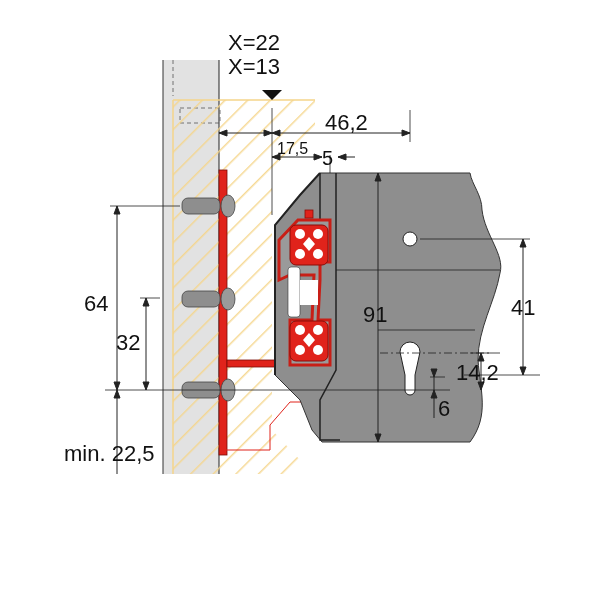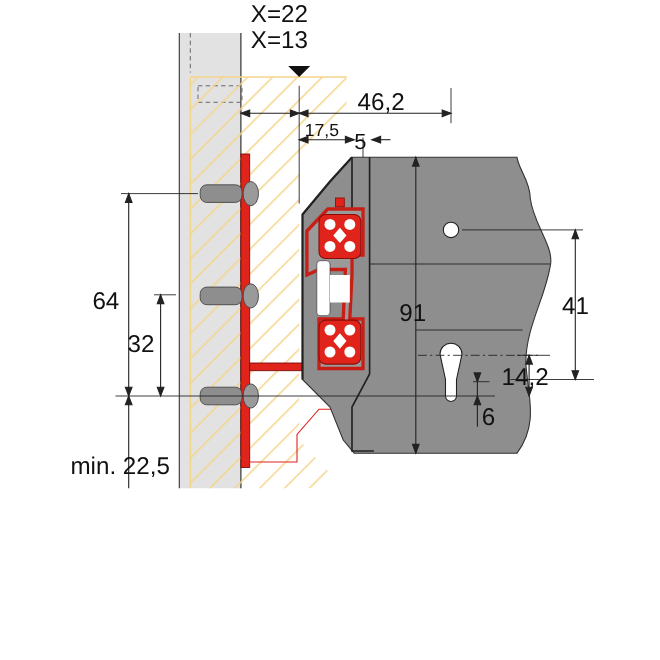--- a/index.html
+++ b/index.html
@@ -1,16 +1,16 @@
 <!DOCTYPE html>
 <html><head>
 <meta charset="utf-8">
 <style>
   html, body { margin: 0; padding: 0; background: #ffffff; }
-  #canvas { position: relative; width: 600px; height: 444px; overflow: hidden; background: #ffffff; }
+  #canvas { position: relative; width: 600px; height: 444px; overflow: hidden; background: #ffffff; margin-top: 30px; }
   svg { position: absolute; left: 0; top: 0; }
   .dimtext { font-family: "Liberation Sans", sans-serif; fill: #111111; }
 </style>
 </head>
 <body>
 
 <div id="canvas">
 <svg width="600" height="600" viewBox="0 0 600 600">
   <defs>
     <pattern id="hatch" patternUnits="userSpaceOnUse" width="16" height="16" patternTransform="rotate(45)">

